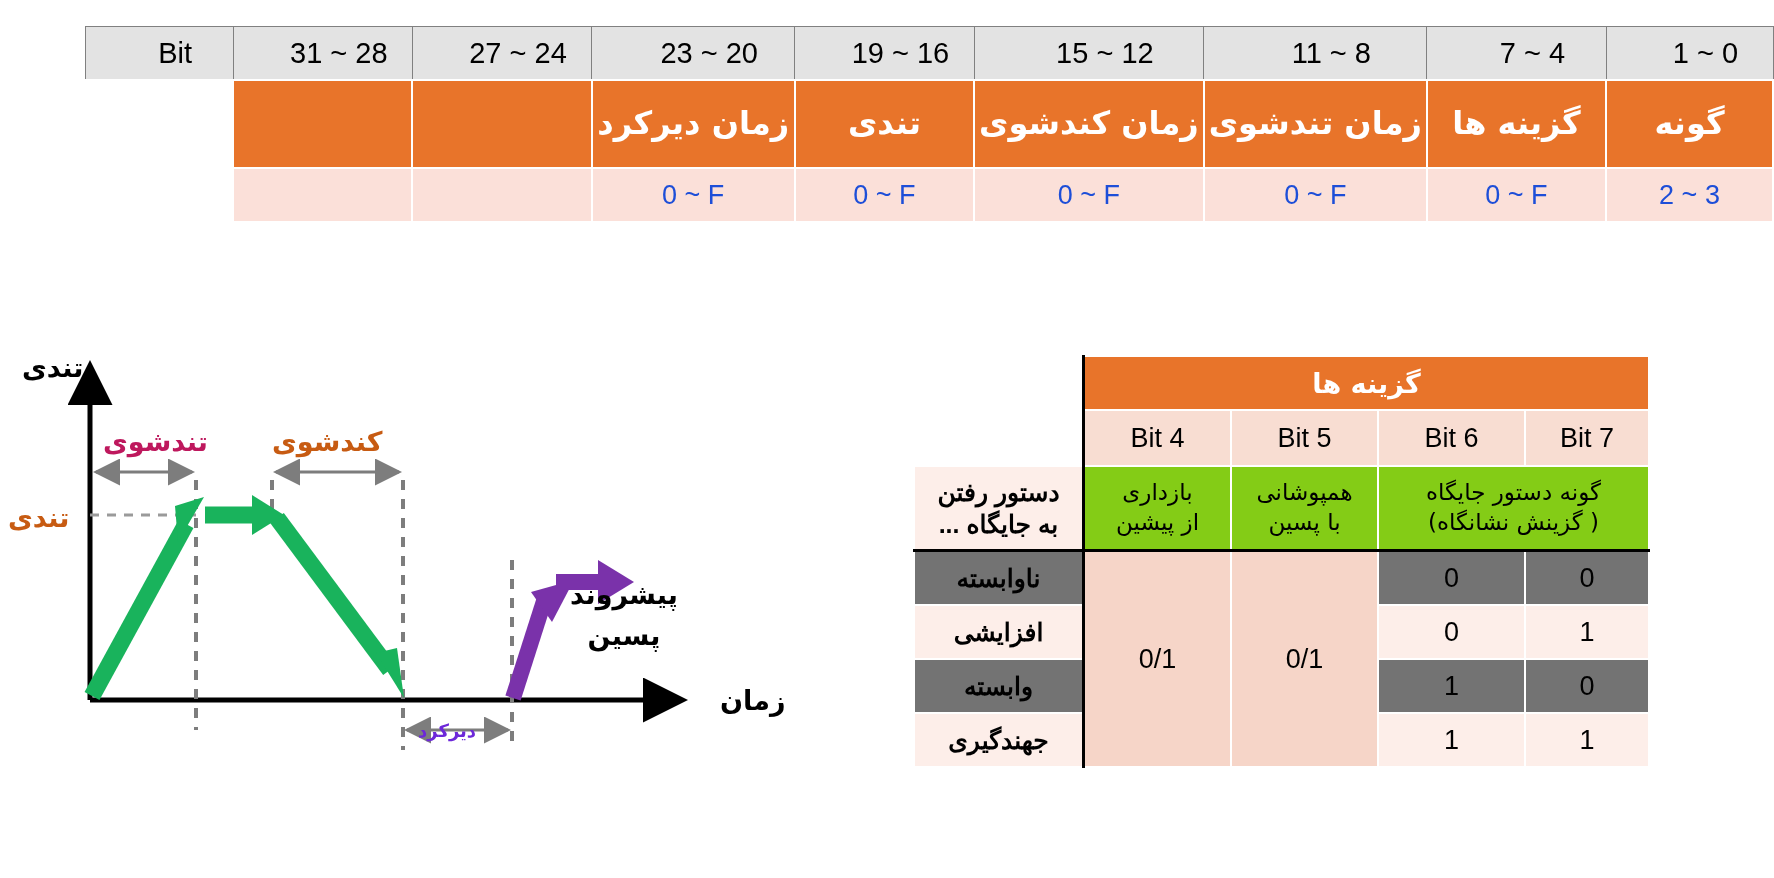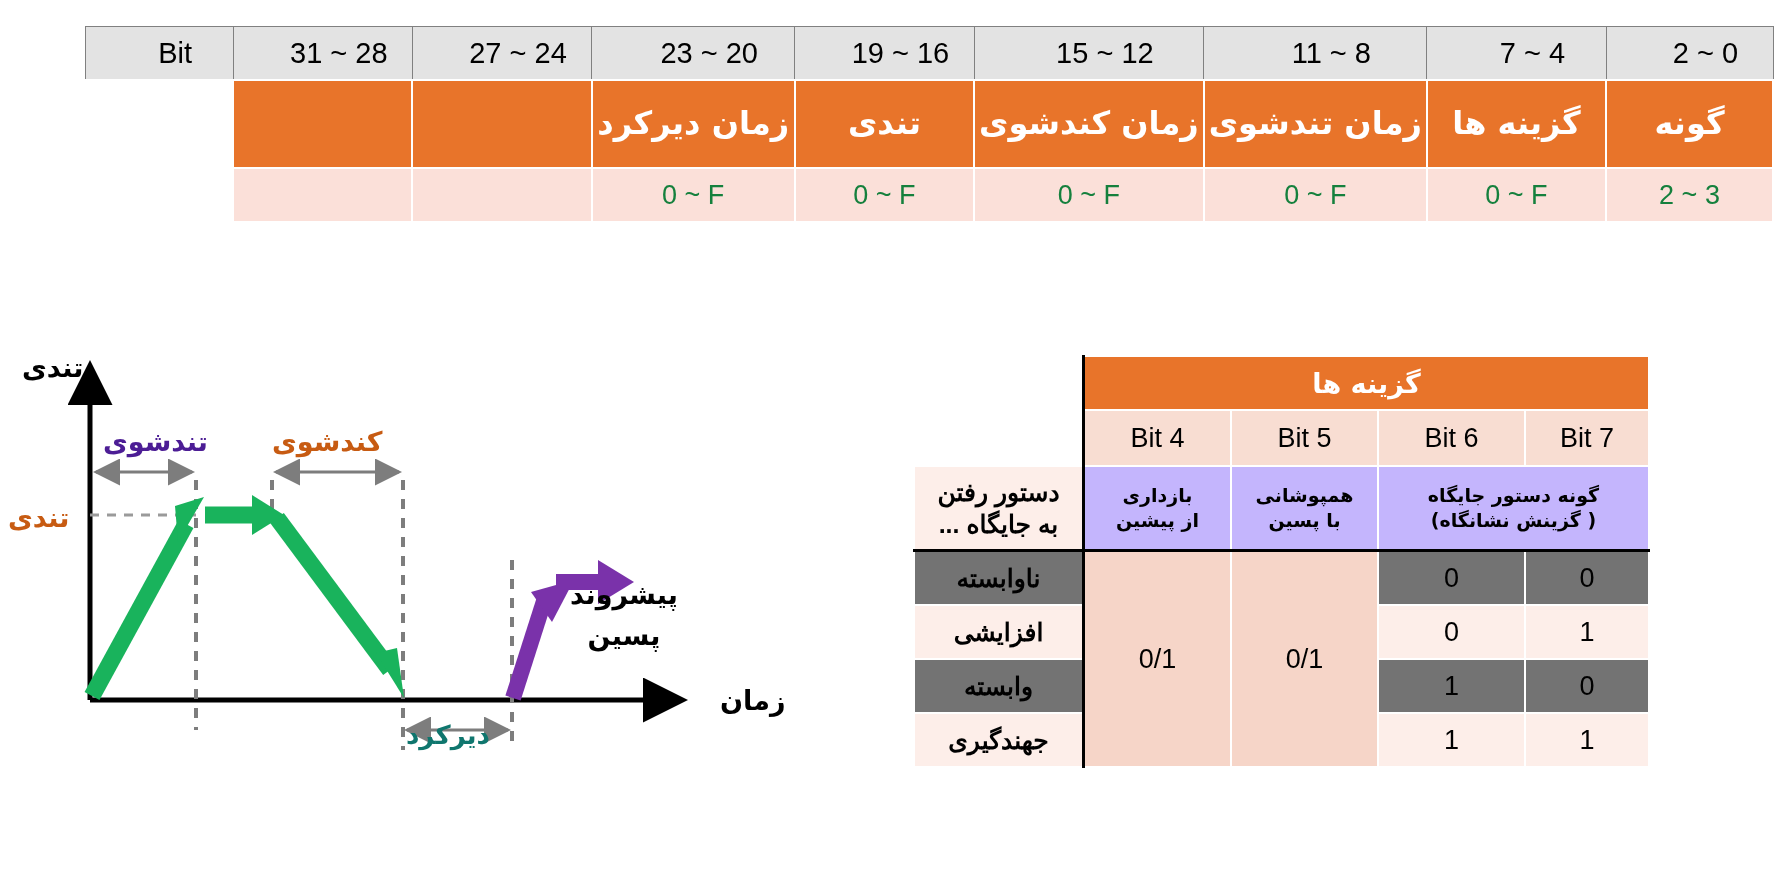--- a/index.html
+++ b/index.html
@@ -41,21 +41,21 @@
     font-weight:bold;
     font-size:32px;
     height:86px;
     line-height:1.35;
     font-family:"DejaVu Sans",sans-serif;
     direction:rtl;
   }
   #bit-table tr.rng td{
     border:2px solid #ffffff;
     background:#fbe0d9;
-    color:#15803d;
+    color:#1d4ed8;
     font-size:27px;
     height:52px;
     font-family:"Liberation Sans",sans-serif;
   }
   #bit-table td.blank{ border-color:#ffffff; }
 
   .c-bit  { width:152px; }
   .c-gen  { width:163px; }
 
   
@@ -82,23 +82,23 @@
     font-family:"DejaVu Sans",sans-serif;
   }
   #options-table .bitcell{
     background:#f8ddd2;
     font-size:27px;
     height:50px;
     border:2px solid #ffffff;
     font-family:"Liberation Sans",sans-serif;
   }
   #options-table .desccell{
-    background:#c4b5fd;
-    font-size:19px;
-    font-weight:bold;
+    background:#84cc16;
+    font-size:23px;
+    font-weight:normal;
     height:78px;
     line-height:1.3;
     border:2px solid #ffffff;
     border-bottom:3px solid #000;
     font-family:"DejaVu Sans",sans-serif;
   }
   #options-table .valcell{
     height:48px;
     font-size:27px;
     border:2px solid #ffffff;
@@ -136,42 +136,42 @@
   }
   .ch-label{
     position:absolute;
     font-family:"DejaVu Sans",sans-serif;
     font-weight:bold;
     white-space:nowrap;
   }
   .lbl-axis-y{ left:22px; top:22px; font-size:27px; color:#000; }
   .lbl-axis-x{ left:676px; top:355px; font-size:27px; color:#000;margin-left:44px; }
   .lbl-speed{ left:8px; top:172px; font-size:27px; color:#c75b12; }
-  .lbl-acc  { left:103px; top:96px; font-size:27px; color:#4c1d95; }
+  .lbl-acc  { left:103px; top:96px; font-size:27px; color:#be185d; }
   .lbl-dec  { left:272px; top:96px; font-size:27px; color:#c75b12; }
-  .lbl-dly  { left:406px; top:390px; font-size:26px; color:#0f766e; }
+  .lbl-dly  { left:418px; top:390px; font-size:18px; color:#6d28d9; }
   .lbl-next { left:570px; top:245px; font-size:27px; color:#000; line-height:1.5; text-align:center;}
 </style>
 </head>
 <body>
 
 <div class="canvas">
 
   <table id="bit-table">
     <tbody>
         <tr class="hdr">
       <td class="c-bit">Bit</td>
       <td class="c-gen">31 ~ 28</td>
       <td class="c-gen">27 ~ 24</td>
       <td class="c-gen">23 ~ 20</td>
       <td class="c-gen">19 ~ 16</td>
       <td class="c-gen">15 ~ 12</td>
       <td class="c-gen">11 ~ 8</td>
       <td class="c-gen">7 ~ 4</td>
-      <td class="c-gen">2 ~ 0</td>
+      <td class="c-gen">1 ~ 0</td>
     </tr>
     <tr class="fa">
       <td class="blank" style="background:#fff;"></td>
       <td></td>
       <td></td>
       <td>زمان دیرکرد</td>
       <td>تندی</td>
       <td>زمان کندشوی</td>
       <td>زمان تندشوی</td>
       <td>گزینه ها</td>

